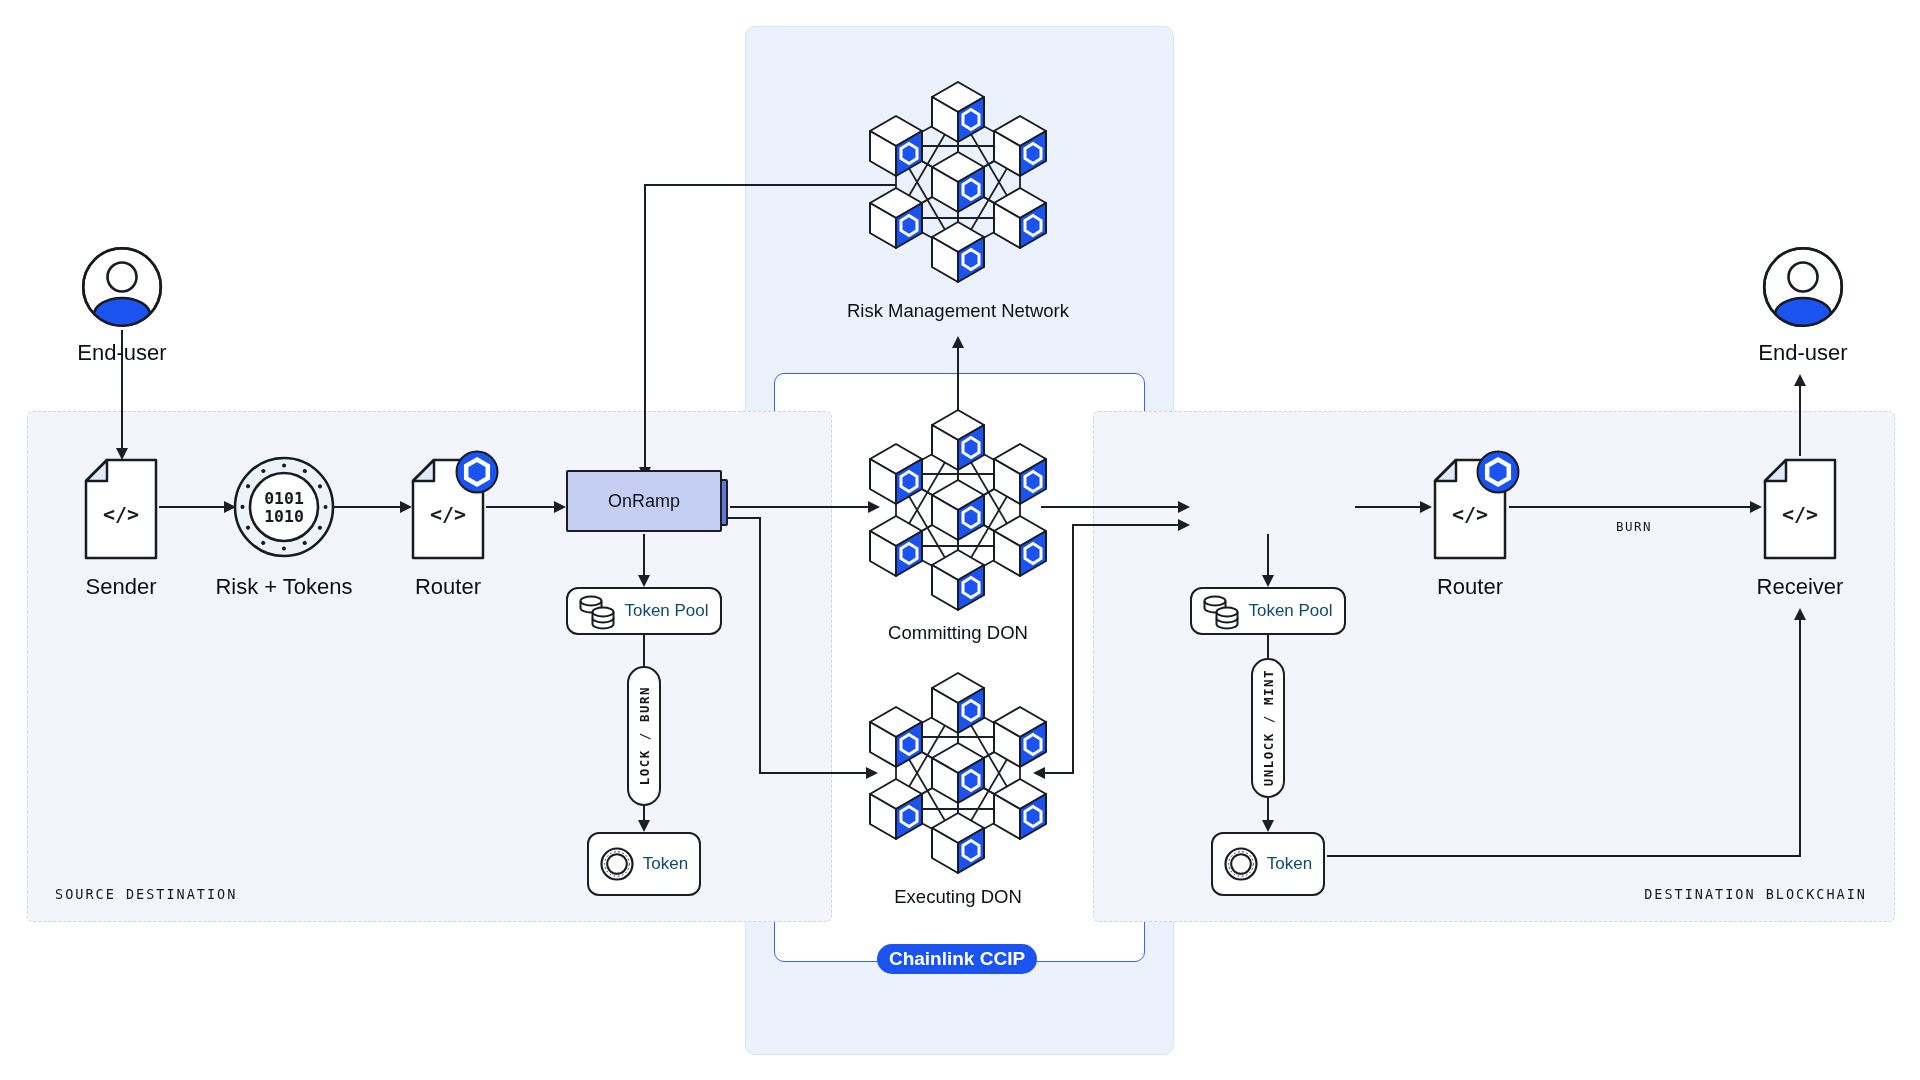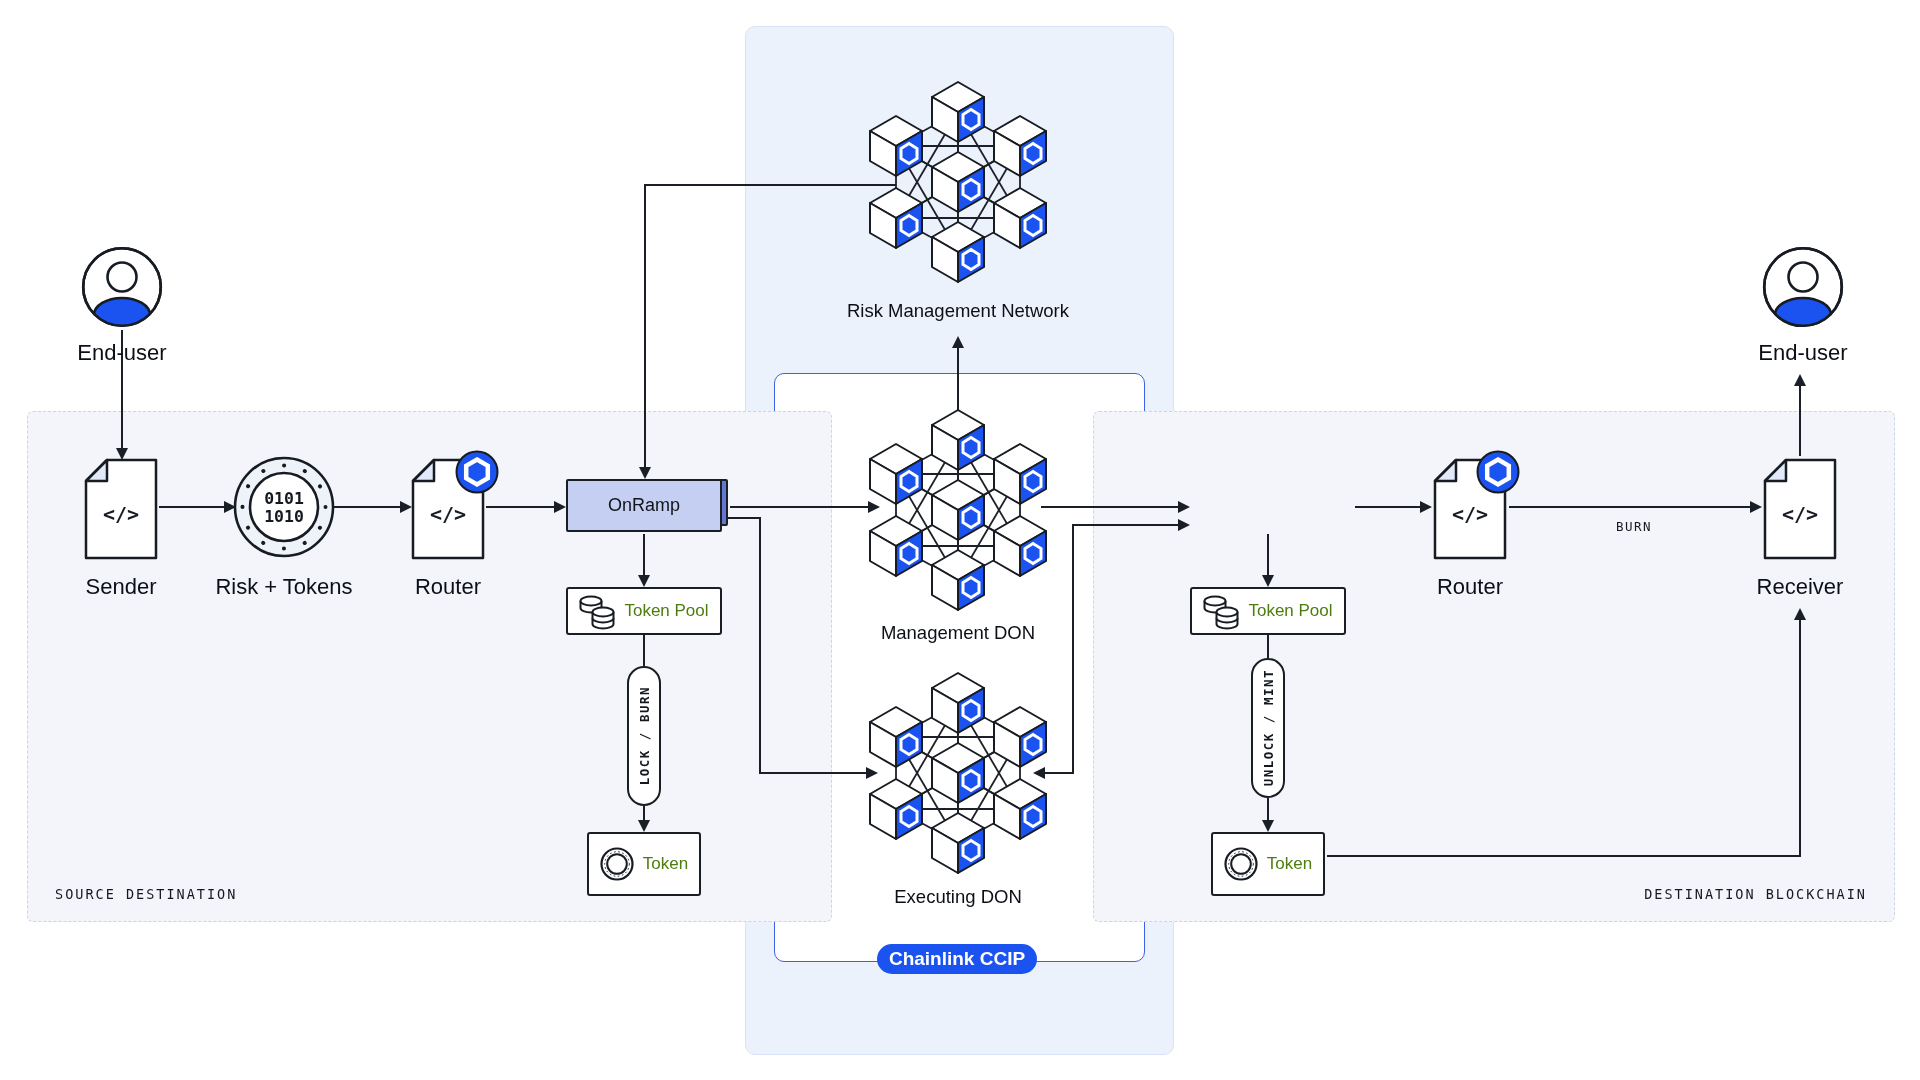--- a/index.html
+++ b/index.html
@@ -20,25 +20,25 @@
   .connectors{left:0;top:0;z-index:3;pointer-events:none;}
   .connectors line,.connectors polyline{stroke:#1a1e26;stroke-width:2;fill:none;}
   .connectors path{fill:#1a1e26;stroke:none;}
   
   .node{z-index:4;}
   .node-label{font-size:22px;font-weight:500;text-align:center;width:180px;z-index:5;color:#0c1016;}
   .cluster-label{font-size:18.5px;font-weight:500;text-align:center;width:320px;z-index:5;color:#0c1016;}
   .ramp{width:162px;height:53px;}
   .ramp-back{position:absolute;right:0;top:0;width:156px;height:47px;background:var(--ramp-back,#6377d0);
              border:2px solid #191d24;border-radius:2px;box-sizing:border-box;}
-  .ramp-front{position:absolute;left:0;bottom:0;width:156px;height:53px;background:var(--ramp-front,#c5cff2);
+  .ramp-front{position:absolute;left:0;bottom:0;width:156px;height:62px;background:var(--ramp-front,#c5cff2);
               border:2px solid #191d24;border-radius:2px;box-sizing:border-box;
               display:flex;align-items:center;justify-content:center;font-size:18px;font-weight:500;color:#10141b;}
-  .white-box{background:#fff;border:2px solid #191d24;border-radius:3px;box-sizing:border-box;
-             display:flex;align-items:center;justify-content:center;gap:9px;font-size:17px;font-weight:500;color:#4d7c0f;}
+  .white-box{background:#fff;border:2px solid #191d24;border-radius:12px;box-sizing:border-box;
+             display:flex;align-items:center;justify-content:center;gap:9px;font-size:17px;font-weight:500;color:#0c4a6e;}
   .pool-box{width:156px;height:48px;}
   .token-box{width:114px;height:64px;}
   .pill{width:34px;height:140px;background:#fff;border:2px solid #191d24;border-radius:17px;box-sizing:border-box;
         display:flex;align-items:center;justify-content:center;}
   .pill span{writing-mode:vertical-rl;transform:rotate(180deg);font-family:"DejaVu Sans Mono",monospace;
              font-size:12.5px;font-weight:700;letter-spacing:1.5px;color:#14181f;white-space:nowrap;}
   .ccip-badge{left:877px;top:944px;width:160px;height:30px;border-radius:19px;background:var(--accent,#1b53f0);
               display:flex;align-items:center;justify-content:center;color:#ffffff;font-size:19px;font-weight:700;z-index:6;}
   .data-label{font-family:"DejaVu Sans Mono",monospace;font-size:12.5px;letter-spacing:1.5px;color:#14181f;
               width:80px;text-align:center;z-index:5;}
@@ -343,21 +343,21 @@
     <path d="M13,-2.5 L21,2.5 L21,12.5 L13,17.5 L5,12.5 L5,2.5 Z" fill="none" stroke="#ffffff" stroke-width="3"></path>
   </g>
         <g transform="translate(0,70)">
     <path d="M0,-30 L26,-15 L0,0 L-26,-15 Z" fill="#ffffff" stroke="#171b22" stroke-width="2" stroke-linejoin="round"></path>
     <path d="M-26,-15 L0,0 L0,30 L-26,15 Z" fill="#ffffff" stroke="#171b22" stroke-width="2" stroke-linejoin="round"></path>
     <path d="M0,0 L26,-15 L26,15 L0,30 Z" fill="#1B53F0" stroke="#171b22" stroke-width="2" stroke-linejoin="round"></path>
     <path d="M13,-2.5 L21,2.5 L21,12.5 L13,17.5 L5,12.5 L5,2.5 Z" fill="none" stroke="#ffffff" stroke-width="3"></path>
   </g>
       </svg>
   </div>
-  <div class="abs cluster-label" style="left:798px;top:622px;">Management DON</div>
+  <div class="abs cluster-label" style="left:798px;top:622px;">Committing DON</div>
 
   <div class="abs cluster" style="left:858px;top:667px;">
     <svg class="don-cluster" width="200" height="212" viewBox="-100 -106 200 212">
         <line x1="0" y1="-70" x2="-62" y2="-36" stroke="#1c2028" stroke-width="1.8"></line>
         <line x1="0" y1="-70" x2="62" y2="-36" stroke="#1c2028" stroke-width="1.8"></line>
         <line x1="0" y1="-70" x2="0" y2="0" stroke="#1c2028" stroke-width="1.8"></line>
         <line x1="0" y1="-70" x2="-62" y2="36" stroke="#1c2028" stroke-width="1.8"></line>
         <line x1="0" y1="-70" x2="62" y2="36" stroke="#1c2028" stroke-width="1.8"></line>
         <line x1="0" y1="-70" x2="0" y2="70" stroke="#1c2028" stroke-width="1.8"></line>
         <line x1="-62" y1="-36" x2="62" y2="-36" stroke="#1c2028" stroke-width="1.8"></line>

